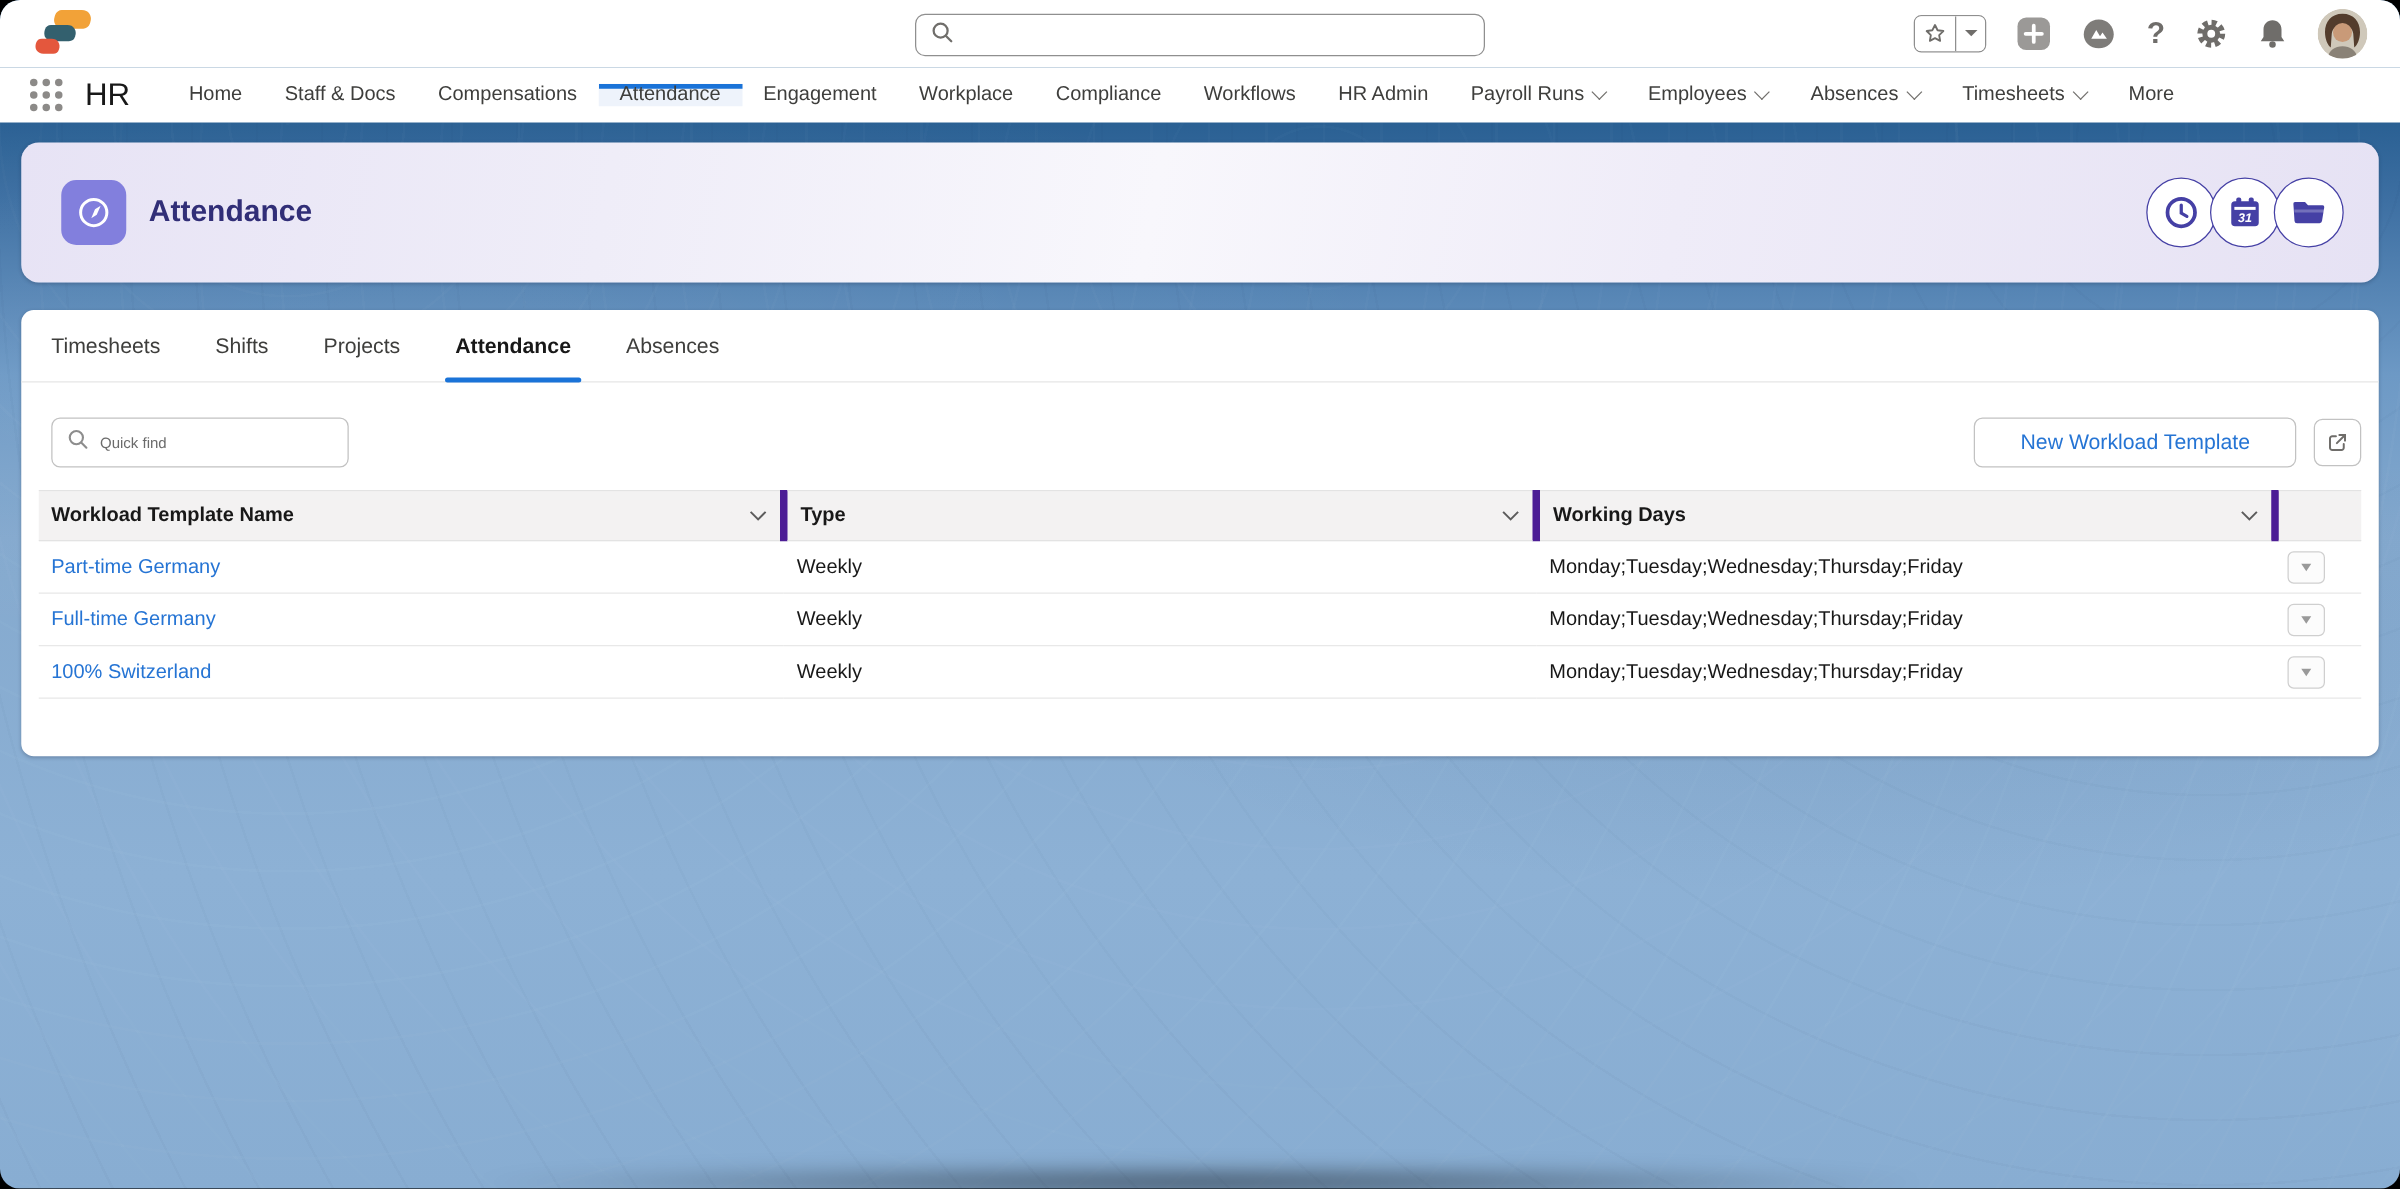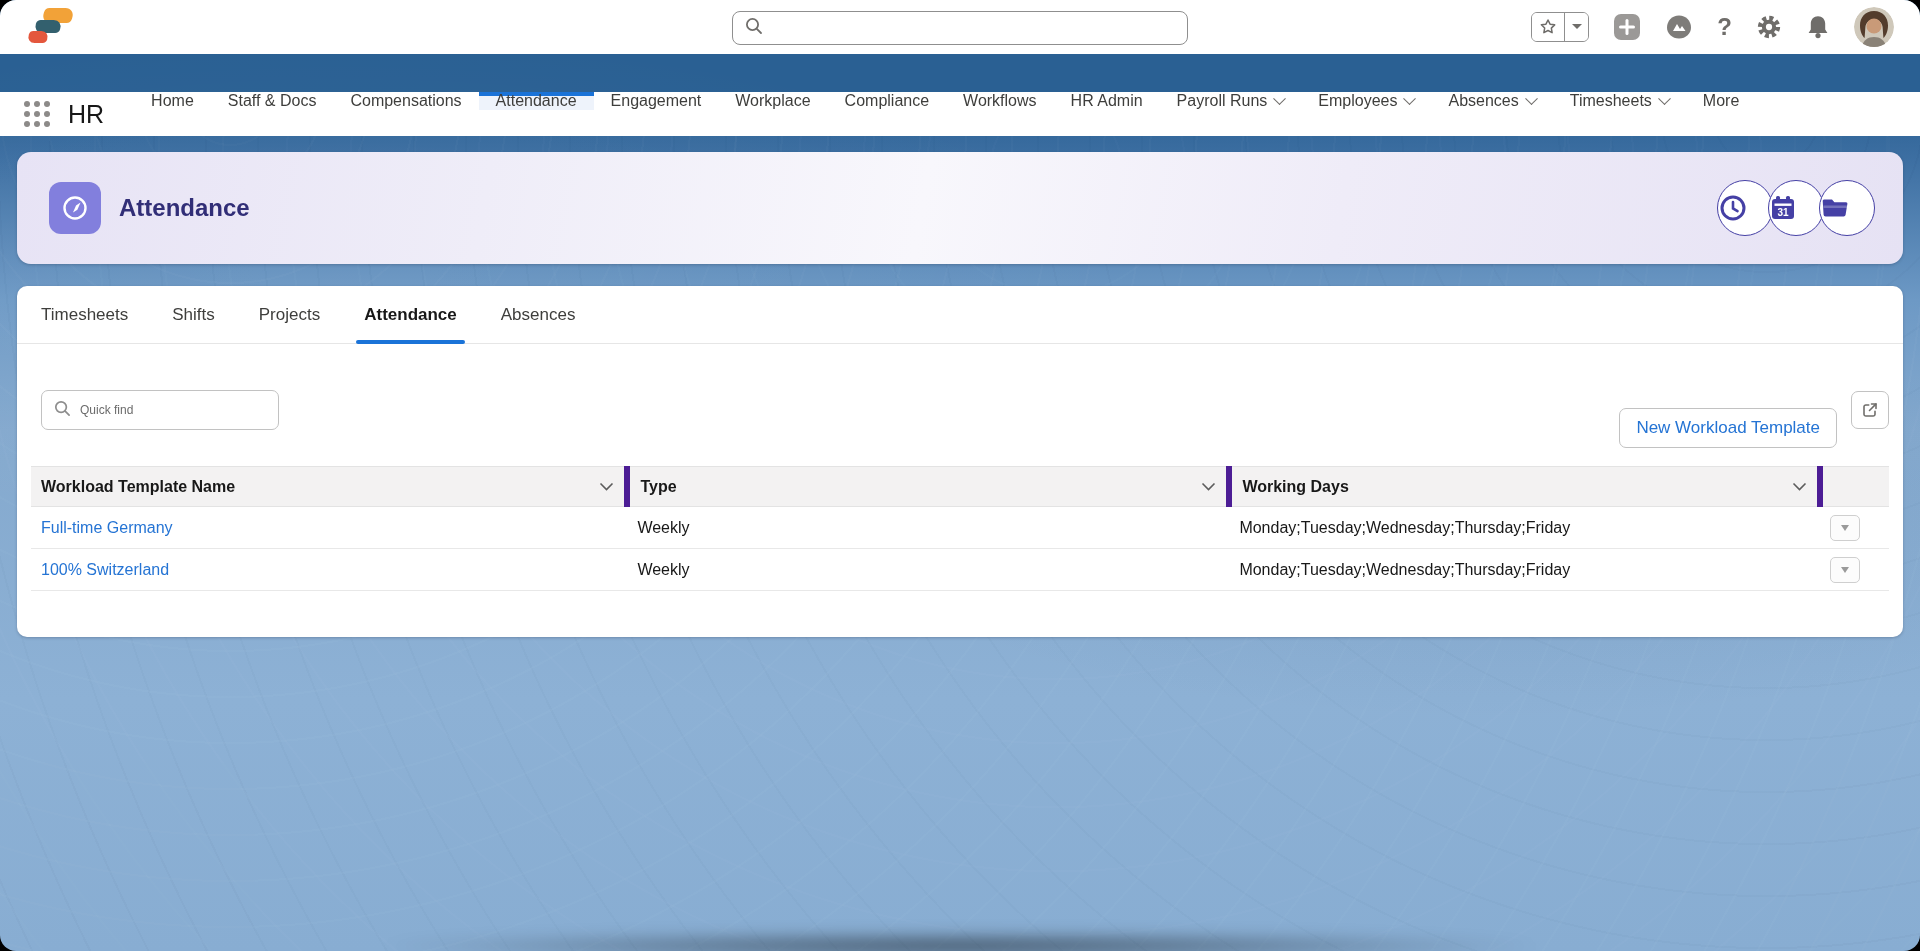--- a/index.html
+++ b/index.html
@@ -34,57 +34,57 @@
   .gsearch input::placeholder { color:#6b6b6b; }
   .gicons { margin-left:auto; display:flex; align-items:center; gap:24px; }
   .favbtn { display:flex; height:30px; border:1px solid #8f8f8f; border-radius:6px; overflow:hidden; }
   .favbtn .seg { display:flex; align-items:center; justify-content:center; width:32px; background:#fff; cursor:pointer; }
   .favbtn .seg + .seg { border-left:1px solid #8f8f8f; width:24px; }
   .ic { display:flex; align-items:center; justify-content:center; cursor:pointer; }
   .help-q { font-size:24px; font-weight:bold; color:#6f6d6a; line-height:1; }
   .avatar { width:40px; height:40px; border-radius:50%; overflow:hidden; flex:0 0 auto; }
 
   
-  .appnav { position:relative; z-index:3; height:44px; background:#fff; display:flex; align-items:flex-start; padding:0 24px;margin-top:38px; }
+  .appnav { position:relative; z-index:3; height:44px; background:#fff; display:flex; align-items:center; padding:0 24px; }
   .waffle { display:grid; grid-template-columns:repeat(3,6px); grid-template-rows:repeat(3,6px); gap:4px; align-self:center; cursor:pointer; }
   .waffle i { width:6px; height:6px; border-radius:50%; background:#8c8a88; }
   .appname { align-self:center; font-size:25px; color:#181818; margin:0 30px 0 18px; }
   .tabs { display:flex; align-items:stretch; flex:1; }
   .tab { display:flex; align-items:center; gap:8px; padding:0 17px; font-size:16px; color:#3e3e3c; cursor:pointer; white-space:nowrap; }
   .tab.active { background:#eef3fb; box-shadow:inset 0 4px 0 0 #1a73d8; }
   .chev { width:9px; height:9px; border-right:1.6px solid #706e6b; border-bottom:1.6px solid #706e6b; transform:rotate(45deg) translate(-2px,-2px); }
 
   
   .banner { position:relative; z-index:2; margin:16px 17px 0; height:112px; border-radius:14px; padding:0 32px;
     display:flex; flex-direction:column; justify-content:center; gap:11px;
     background:linear-gradient(100deg,#e7e3f5 0%,#efedf8 25%,#f8f7fc 48%,#efecf8 70%,#e6e2f4 100%);
     box-shadow:0 1px 3px rgba(20,30,60,.25); }
   .banner-row1 { display:flex; align-items:center; gap:18px; }
   .banner-icon { width:52px; height:52px; border-radius:12px; background:#827fdd; display:flex; align-items:center; justify-content:center; }
   .banner-title { font-size:24px; font-weight:bold; color:#312e77; }
   .banner-desc { font-size:17px; color:#181818; }
   .banner-actions { position:absolute; right:28px; top:50%; transform:translateY(-50%); display:flex; }
   .circ { width:56px; height:56px; border-radius:50%; background:#fff; border:1.6px solid #4540a5;
-    display:flex; align-items:center; cursor:pointer; margin-left:-5px; }
+    display:flex; align-items:center; justify-content:center; cursor:pointer; margin-left:-5px;font-style:italic; }
   .circ:first-child { margin-left:0; }
 
   
   .card { position:relative; z-index:2; margin:22px 17px 0; background:#fff; border-radius:10px; padding-bottom:46px;
     box-shadow:0 1px 3px rgba(20,30,60,.25); }
   .subtabs { display:flex; gap:44px; height:58px; align-items:stretch; padding:0 24px; border-bottom:1px solid #e6e6e6; }
   .subtab { position:relative; display:flex; align-items:center; font-size:17px; color:#3e3e3c; cursor:pointer; }
   .subtab.active { font-weight:bold; color:#181818; }
   .subtab.active::after { content:''; position:absolute; left:-8px; right:-8px; bottom:-1px; height:4px; border-radius:3px; background:#1a73d8; }
   .toolbar { display:flex; align-items:center; padding:28px 14px 18px; }
   .qfind { width:238px; height:40px; border:1px solid #c2c2c2; border-radius:7px; display:flex; align-items:center; gap:9px; padding:0 12px; margin-left:10px; }
   .qfind input { border:none; outline:none; flex:1; font-size:12px; font-family:"Liberation Sans",sans-serif; color:#c2410c; }
   .qfind input::placeholder { color:#6b6b6b; }
   .toolbar .spacer { flex:1; }
-  .newbtn { height:40px; padding:0 16px; border:1px solid #c2c2c2; border-radius:7px; background:#fff; color:#2574d4;
-    font-size:17px; font-family:"Liberation Sans",sans-serif; cursor:pointer;margin-top:36px; }
+  .newbtn { height:40px; padding:0 36px; border:1px solid #c2c2c2; border-radius:7px; background:#fff; color:#2574d4;
+    font-size:17px; font-family:"Liberation Sans",sans-serif; cursor:pointer; }
   .launchbtn { width:38px; height:38px; margin-left:14px; border:1px solid #c2c2c2; border-radius:7px; background:#fff;
     display:flex; align-items:center; justify-content:center; cursor:pointer; }
 
   table.grid { width:calc(100% - 28px); margin:0 14px; border-collapse:collapse; table-layout:fixed; }
   .grid th { background:#f3f2f2; border-top:1px solid #e3e3e3; border-bottom:1px solid #e3e3e3; height:40px;
     font-size:16px; font-weight:bold; color:#181818; text-align:left; padding:0 10px; cursor:pointer; }
   .grid th:not(:last-child) { border-right:6px solid #4c1d95; }
   .grid th .thwrap { display:flex; align-items:center; }
   .grid th .thwrap .sort { margin-left:auto; display:flex; }
   .grid td { height:42px; border-bottom:1px solid #e8e8e8; font-size:16px; color:#181818; padding:0 10px; }
@@ -379,20 +379,30 @@
                     <path d="M1.5 1.5l6 6 6-6" fill="none" stroke="#5c5c5c" stroke-width="1.6"></path>
                   </svg>
                 </span>
               </span>
             </th>
           <th></th>
         </tr>
       </thead>
       <tbody>
 
+          <tr>
+            <td><a>Part-time Germany</a></td>
+            <td>Weekly</td>
+            <td>Monday;Tuesday;Wednesday;Thursday;Friday</td>
+            <td>
+              <span class="rowbtn">
+                <i></i>
+              </span>
+            </td>
+          </tr>
 
           <tr>
             <td><a>Full-time Germany</a></td>
             <td>Weekly</td>
             <td>Monday;Tuesday;Wednesday;Thursday;Friday</td>
             <td>
               <span class="rowbtn">
                 <i></i>
               </span>
             </td>

